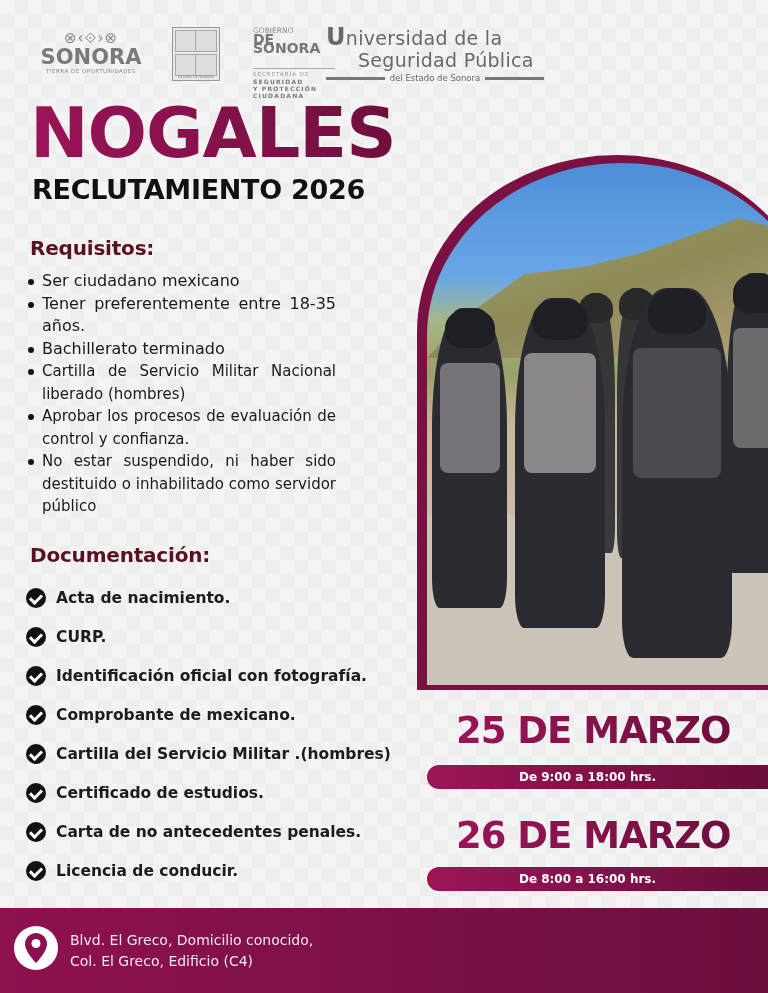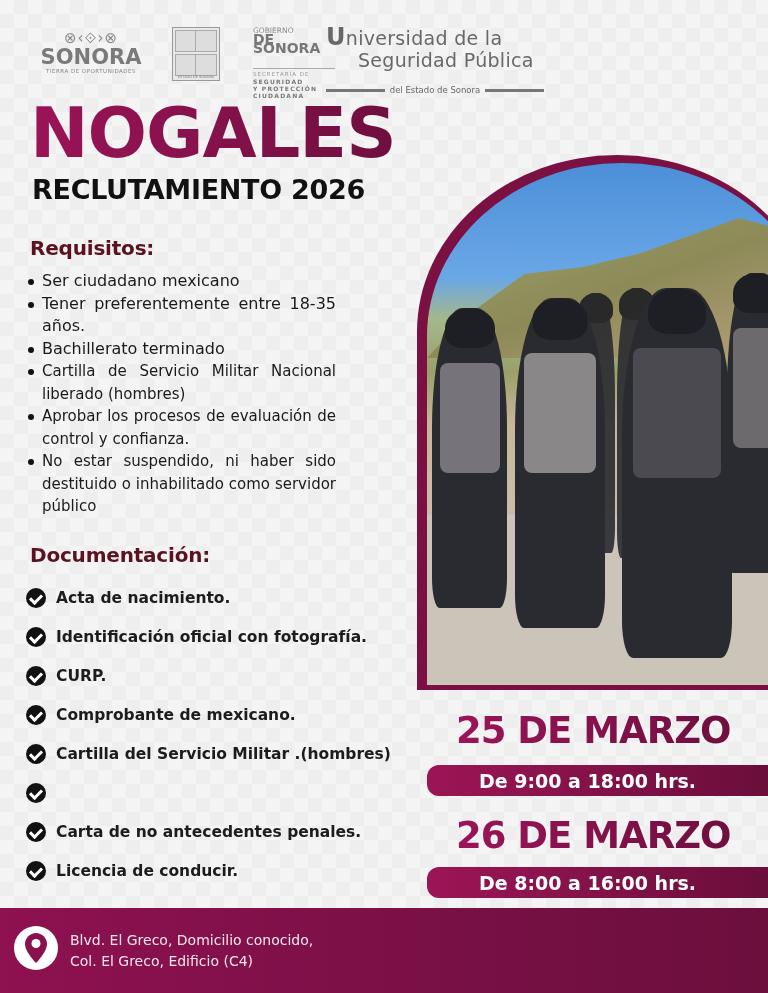--- a/index.html
+++ b/index.html
@@ -38,21 +38,21 @@
   .logo-gob .texts { position: absolute; left: 37px; top: 0; width: 82px; color: #777; margin-left: 44px; }
   .logo-gob .t1 { font-size: 7.5px; line-height: 8px; color: #888; }
   .logo-gob .t2 { font-size: 14px; font-weight: bold; line-height: 9px; border-bottom: 1px solid #aaa; padding-bottom: 15px; margin-bottom: 2px; }
   .logo-gob .t3 { font-size: 5.5px; letter-spacing: 1px; color: #999; line-height: 7px; }
   .logo-gob .t4 { font-size: 6px; font-weight: bold; letter-spacing: 1.2px; line-height: 7px; color: #777; }
 
   .logo-usp { position: absolute; left: 326px; top: 26px; width: 218px; color: #686868; }
   .logo-usp .l1 { font-size: 19px; line-height: 22px; letter-spacing: 0.3px; }
   .logo-usp .l1 .bigU { font-size: 24px; font-weight: bold; }
   .logo-usp .l2 { font-size: 19px; line-height: 22px; letter-spacing: 0.3px; margin-left: 32px; }
-  .logo-usp .l3 { display: flex; align-items: center; font-size: 8.5px; margin-top: 14px; }
+  .logo-usp .l3 { display: flex; align-items: center; font-size: 8.5px; margin-top: 2px; }
   .logo-usp .l3 .bar { flex: 1; height: 3px; background: #777; }
   .logo-usp .l3 span { padding: 0 5px; }
 
   
   .city {
     position: absolute; left: 30px; top: 96px;
     font-family: "DejaVu Sans", sans-serif; font-weight: bold;
     font-size: 70px; line-height: 74px; letter-spacing: -1px;
     background: linear-gradient(90deg, #9b1458, #6e0f3e);
     -webkit-background-clip: text; background-clip: text; color: transparent;
@@ -130,24 +130,24 @@
   
   .date {
     position: absolute; left: 456px;
     font-weight: bold; font-size: 37px; line-height: 40px; letter-spacing: -1px;
     background: linear-gradient(90deg, #9b1458, #6e0f3e);
     -webkit-background-clip: text; background-clip: text; color: transparent;
   }
   .date1 { top: 711px; }
   .date2 { top: 816px; }
   .pill {
-    position: absolute; left: 427px; width: 341px; height: 31px;
+    position: absolute; left: 427px; width: 341px; height: 24px;
     border-radius: 12px 0 0 12px;
     background: linear-gradient(90deg, #9c1556, #6a0e3a);
-    color: #fff; font-weight: bold; font-size: 19px;
+    color: #fff; font-weight: bold; font-size: 12px;
     display: flex; align-items: center; justify-content: center;
     padding-right: 20px;
   }
   .pill1 { top: 765px; }
   .pill2 { top: 867px; }
 
   
   .footer {
     position: absolute; left: 0; top: 908px; width: 768px; height: 85px;
     background: linear-gradient(90deg, #8e1150, #781045 60%, #6c0f3d);
@@ -217,36 +217,37 @@
 </ul>
 
 <div class="sec-title doc-title">Documentación:</div>
 <ul class="doc-list">
   <li>
       <span class="check"></span>
       <span>Acta de nacimiento.</span>
     </li>
   <li>
       <span class="check"></span>
+      <span>CURP.</span>
+    </li>
+  <li>
+      <span class="check"></span>
       <span>Identificación oficial con fotografía.</span>
     </li>
   <li>
       <span class="check"></span>
-      <span>CURP.</span>
-    </li>
-  <li>
-      <span class="check"></span>
       <span>Comprobante de mexicano.</span>
     </li>
   <li>
       <span class="check"></span>
       <span>Cartilla del Servicio Militar .(hombres)</span>
     </li>
   <li>
       <span class="check"></span>
+      <span>Certificado de estudios.</span>
     </li>
   <li>
       <span class="check"></span>
       <span>Carta de no antecedentes penales.</span>
     </li>
   <li>
       <span class="check"></span>
       <span>Licencia de conducir.</span>
     </li>
 </ul>

